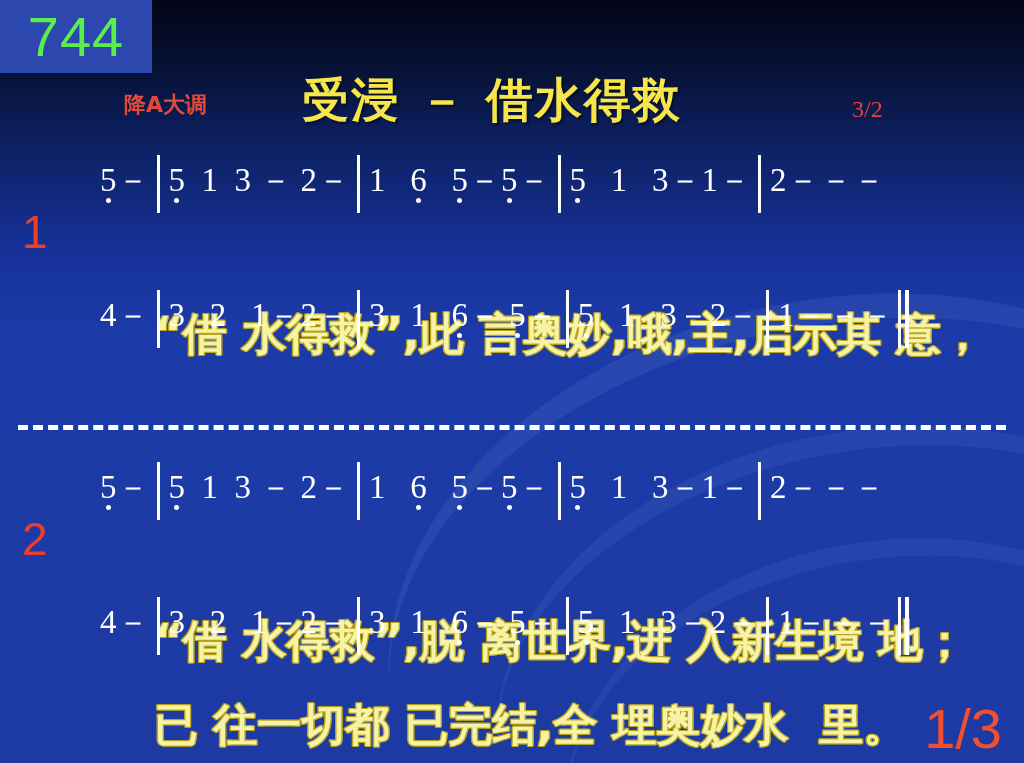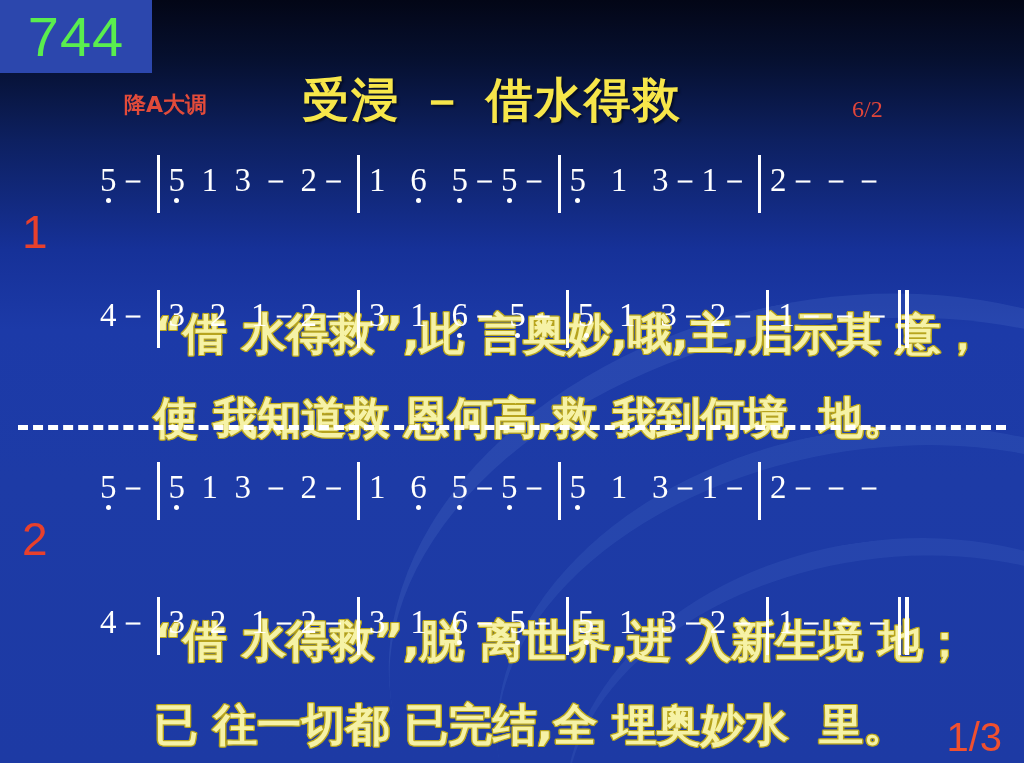--- a/index.html
+++ b/index.html
@@ -186,21 +186,21 @@
     height: 0;
     border-top: 5px dashed #ffffff;
   }
 
   
   #page-indicator {
     position: absolute;
     right: 22px;
     bottom: 6px;
     color: #f0502f;
-    font-size: 40px;
+    font-size: 56px;
     font-family: "Liberation Sans", sans-serif;
     line-height: 1;
   }
 </style>
 </head>
 <body>
 
 <div id="slide">
 
   <div class="swoosh s1"></div>
@@ -208,35 +208,32 @@
   <div class="swoosh s3"></div>
 
   <div id="hymn-badge">
     <span class="num">744</span>
   </div>
 
   <div id="key-sig">降A大调</div>
 
   <div id="title">受浸 － 借水得救</div>
 
-  <div id="time-sig">6/2</div>
+  <div id="time-sig">3/2</div>
 
   <div class="system" style="top:155px;">
     <div class="notes-row"><span class="tok low">5</span><span class="tok">－</span><span class="bar"></span><span class="tok low">5</span><span class="tok">  1  </span><span class="tok">3</span><span class="tok"> － </span><span class="tok">2</span><span class="tok">－</span><span class="bar"></span><span class="tok">1</span><span class="tok">   </span><span class="tok low">6</span><span class="tok">   </span><span class="tok low">5</span><span class="tok">－</span><span class="tok low">5</span><span class="tok">－</span><span class="bar"></span><span class="tok low">5</span><span class="tok">   1   </span><span class="tok">3</span><span class="tok">－</span><span class="tok">1</span><span class="tok">－</span><span class="bar"></span><span class="tok">2</span><span class="tok">－－－</span></div>
     <div class="lyric-row">
       <span class="verse-num">1</span>
       <span>“借 水得救”,此 言奥妙,哦,主,启示其 意，</span>
     </div>
   </div>
 
   <div class="system" style="top:290px;">
     <div class="notes-row"><span class="tok">4</span><span class="tok">－</span><span class="bar"></span><span class="tok">3</span><span class="tok">   2   </span><span class="tok">1</span><span class="tok">－</span><span class="tok">2</span><span class="tok">－</span><span class="bar"></span><span class="tok">3</span><span class="tok">   1   </span><span class="tok low">6</span><span class="tok">－ </span><span class="tok low">5</span><span class="tok">－</span><span class="bar"></span><span class="tok low">5</span><span class="tok">   1   </span><span class="tok">3</span><span class="tok">－</span><span class="tok">2</span><span class="tok">－</span><span class="bar"></span><span class="tok">1</span><span class="tok">－－－</span><span class="dbar"></span></div>
-    <div class="lyric-row">
-      <span>使 我知道救 恩何高,救 我到何境  地。</span>
-    </div>
   </div>
 
   <div id="separator"></div>
 
   <div class="system" style="top:462px;">
     <div class="notes-row"><span class="tok low">5</span><span class="tok">－</span><span class="bar"></span><span class="tok low">5</span><span class="tok">  1  </span><span class="tok">3</span><span class="tok"> － </span><span class="tok">2</span><span class="tok">－</span><span class="bar"></span><span class="tok">1</span><span class="tok">   </span><span class="tok low">6</span><span class="tok">   </span><span class="tok low">5</span><span class="tok">－</span><span class="tok low">5</span><span class="tok">－</span><span class="bar"></span><span class="tok low">5</span><span class="tok">   1   </span><span class="tok">3</span><span class="tok">－</span><span class="tok">1</span><span class="tok">－</span><span class="bar"></span><span class="tok">2</span><span class="tok">－－－</span></div>
     <div class="lyric-row">
       <span class="verse-num">2</span>
       <span>“借 水得救”,脱 离世界,进 入新生境 地；</span>
     </div>

